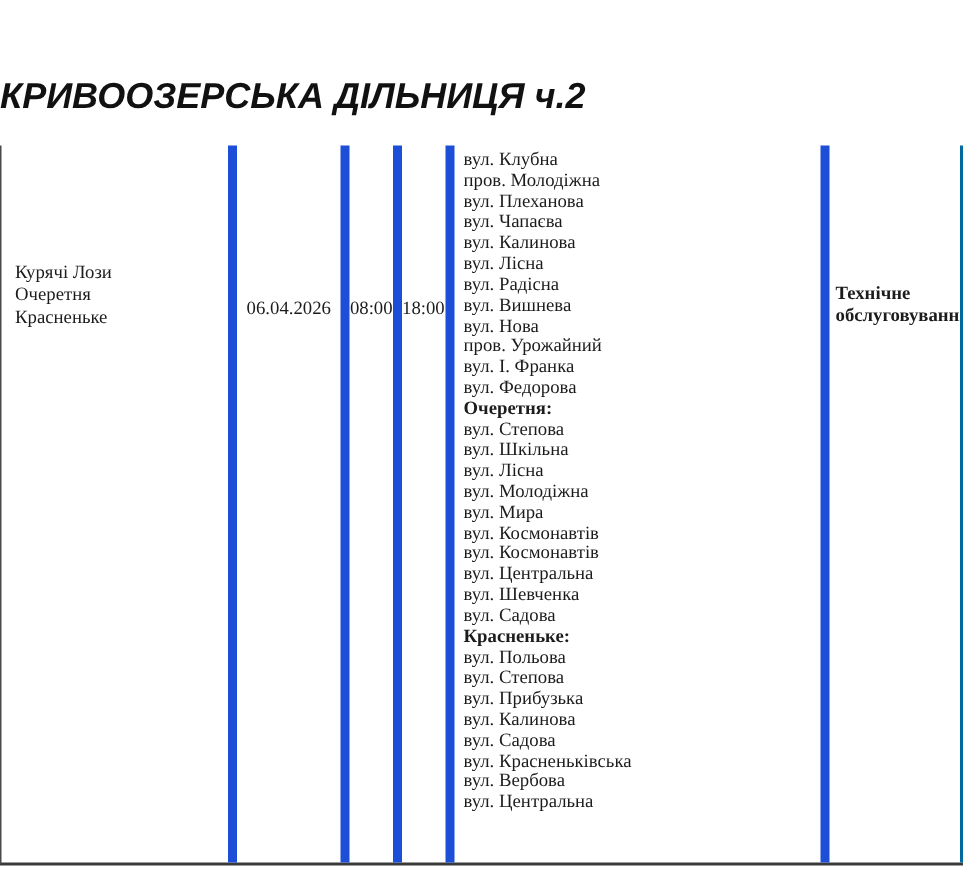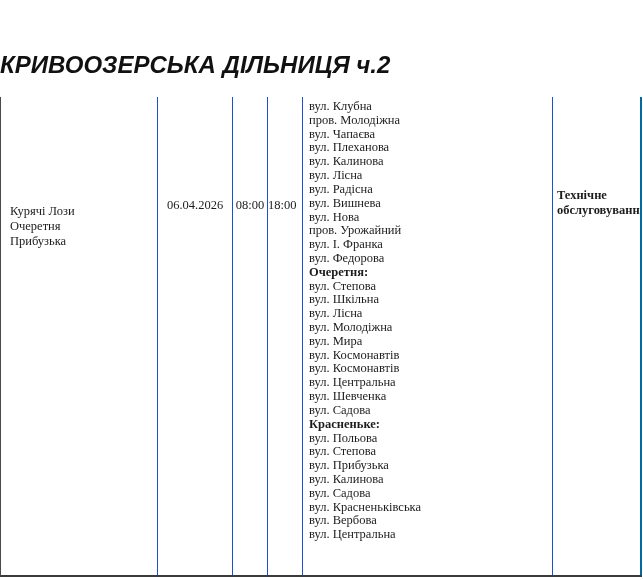--- a/index.html
+++ b/index.html
@@ -26,74 +26,74 @@
   .outage-table {
     position: absolute;
     top: 97px; left: 0;
     width: 642px; height: 480px;
     display: flex;
     border-left: 1px solid #4a4a4a;
     border-bottom: 2px solid #3a3a3a;
     background: #ffffff;
   }
   .cell {
-    border-right: 1px solid #1d4ed8;
+    border-right: 6px solid #1d4ed8;
     height: 100%;
     overflow: hidden;
     font-size: 12.5px;
   }
   .col-settlements { width: 157px; padding-left: 9px; }
   .col-date        { width: 75px;  text-align: center; }
   .col-start       { width: 35px;  text-align: center; }
   .col-end         { width: 35px;  text-align: left; }
   .col-streets     { width: 250px; padding-left: 6px; padding-top: 3px; }
   .col-reason      { width: 89px;  padding-left: 4px; border-right: 2px solid #0369a1; font-weight: bold; }
-  .settlements-list { margin-top: 107px; line-height: 15px; }
+  .settlements-list { margin-top: 77px; line-height: 15px; }
   .settlement-line { white-space: nowrap; }
   .mid-val { margin-top: 101px; line-height: 15px; white-space: nowrap; }
   .streets-list { line-height: 13.82px; }
   .street-line { white-space: nowrap; }
   .street-line.bold { font-weight: bold; }
   .reason-text { margin-top: 91px; line-height: 15px; width: 86px; }
 </style>
 </head>
 <body>
 
 <div class="page">
 
   <div class="title">КРИВООЗЕРСЬКА ДІЛЬНИЦЯ ч.2</div>
 
   <div class="outage-table">
 
     <div class="cell col-settlements">
       <div class="settlements-list">
           <div class="settlement-line">Курячі Лози</div>
           <div class="settlement-line">Очеретня</div>
-          <div class="settlement-line">Прибузька</div>
+          <div class="settlement-line">Красненьке</div>
         </div>
     </div>
 
     <div class="cell col-date">
       <div class="mid-val">06.04.2026</div>
     </div>
 
     <div class="cell col-start">
       <div class="mid-val">08:00</div>
     </div>
 
     <div class="cell col-end">
       <div class="mid-val">18:00</div>
     </div>
 
     <div class="cell col-streets">
       <div class="streets-list">
           <div class="street-line">вул. Клубна</div>
           <div class="street-line">пров. Молодіжна</div>
+          <div class="street-line">вул. Плеханова</div>
           <div class="street-line">вул. Чапаєва</div>
-          <div class="street-line">вул. Плеханова</div>
           <div class="street-line">вул. Калинова</div>
           <div class="street-line">вул. Лісна</div>
           <div class="street-line">вул. Радісна</div>
           <div class="street-line">вул. Вишнева</div>
           <div class="street-line">вул. Нова</div>
           <div class="street-line">пров. Урожайний</div>
           <div class="street-line">вул. І. Франка</div>
           <div class="street-line">вул. Федорова</div>
           <div class="street-line bold">Очеретня:</div>
           <div class="street-line">вул. Степова</div>

